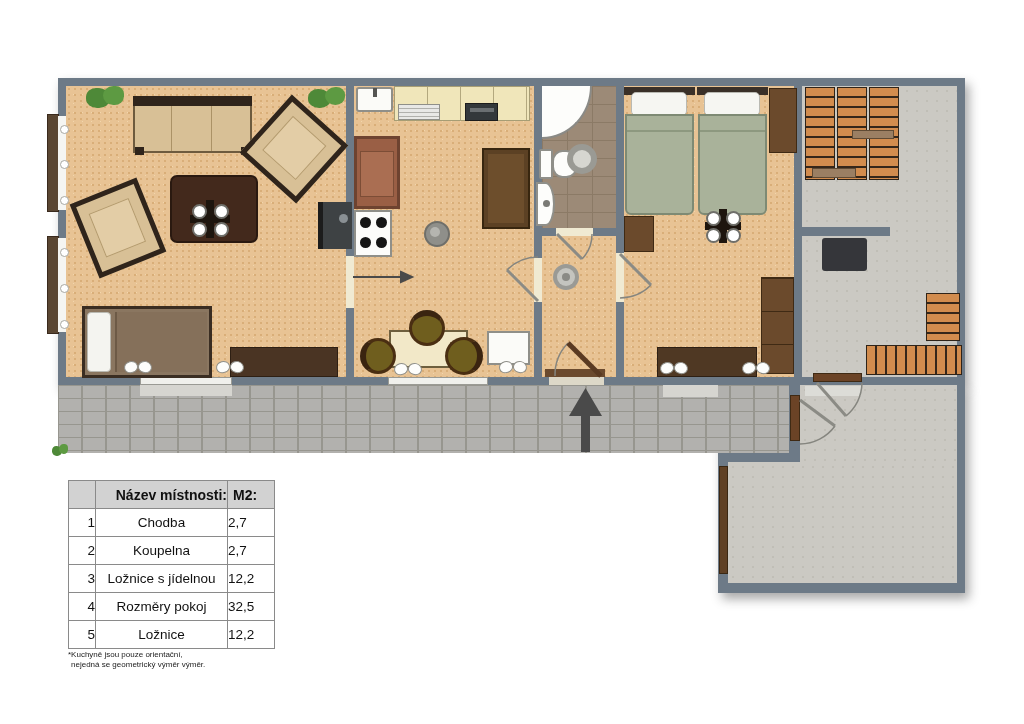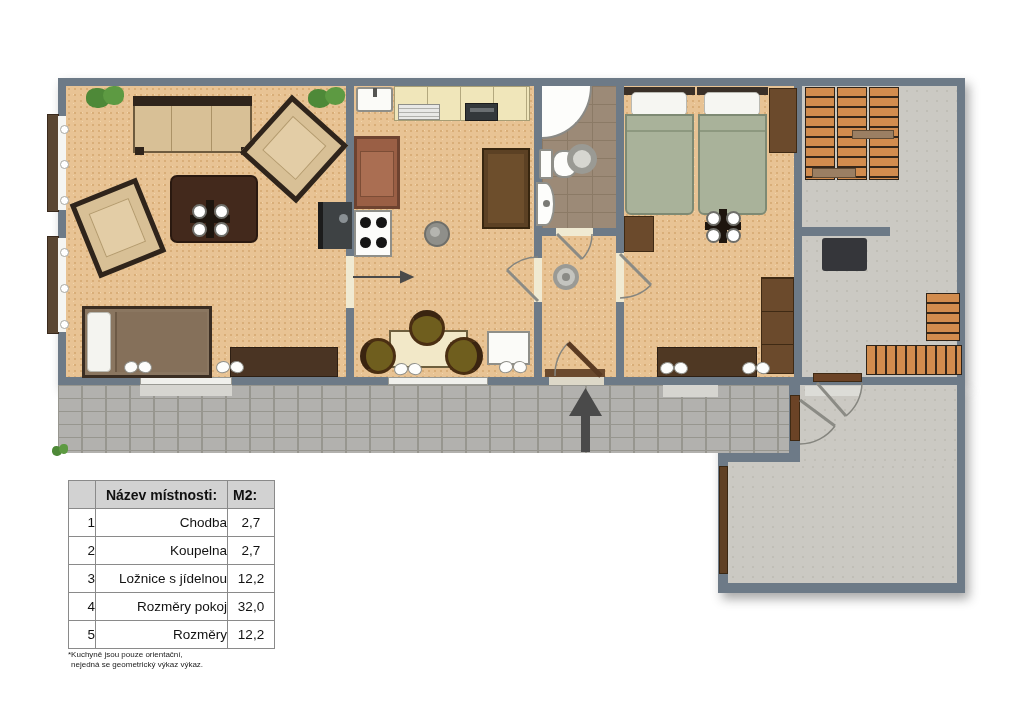--- a/index.html
+++ b/index.html
@@ -22,24 +22,24 @@
   .burner{position:absolute;width:11px;height:11px;border-radius:50%;background:#151515;}
   .slippers{position:absolute;width:30px;height:13px;}
   .slippers::before,.slippers::after{content:"";position:absolute;top:1px;width:12px;height:10px;background:#fdfdfb;border:1px solid #8f8f89;border-radius:50% 50% 46% 46%;}
   .slippers::before{left:0;transform:rotate(-14deg);}
   .slippers::after{right:2px;transform:rotate(12deg);}
   .stack-h{background:repeating-linear-gradient(180deg,#d28c4e 0 8px,#35261a 8px 10px);border:1px solid #2f2318;}
   .stack-v{background:repeating-linear-gradient(90deg,#d28c4e 0 8px,#35261a 8px 10px);border:1px solid #2f2318;}
   .ring{position:absolute;border-radius:50%;}
   table.legend{position:absolute;left:68px;top:480px;border-collapse:collapse;font-size:13.5px;color:#111;}
   table.legend td,table.legend th{border:1px solid #8a8a8a;height:27px;padding:0;}
-  table.legend th{background:#d2d2d2;font-size:14px;text-align:center;}
+  table.legend th{background:#d2d2d2;font-size:14px;text-align:right;}
   .col-num{width:26px;text-align:right;padding-right:7px;}
-  .col-name{width:131px;text-align:right;padding-left:8px;}
-  .col-area{width:41px;text-align:center;padding-right:6px;}
+  .col-name{width:131px;text-align:center;padding-left:8px;}
+  .col-area{width:41px;text-align:left;padding-right:6px;}
   th.col-name{padding-left:8px;}
   .footnote{position:absolute;left:68px;top:650px;font-size:8px;line-height:10px;color:#222;}
   svg.overlay{position:absolute;left:0;top:0;pointer-events:none;}
 </style>
 </head>
 <body>
 
 <div class="page">
 
   <div class="shadowbox" style="left:58px;top:78px;width:907px;height:307px;"></div>
@@ -263,28 +263,28 @@
       <td class="col-area">2,7</td>
     </tr>
     <tr>
       <td class="col-num">3</td>
       <td class="col-name">Ložnice s jídelnou</td>
       <td class="col-area">12,2</td>
     </tr>
     <tr>
       <td class="col-num">4</td>
       <td class="col-name">Rozměry pokoj</td>
-      <td class="col-area">32,0</td>
+      <td class="col-area">32,5</td>
     </tr>
     <tr>
       <td class="col-num">5</td>
-      <td class="col-name">Rozměry</td>
+      <td class="col-name">Ložnice</td>
       <td class="col-area">12,2</td>
     </tr>
   </tbody>
     </table>
 
   <div class="footnote">
     <div>*Kuchyně jsou pouze orientační,</div>
-    <div style="padding-left:3px;">nejedná se geometrický výkaz výkaz.</div>
+    <div style="padding-left:3px;">nejedná se geometrický výměr výměr.</div>
   </div>
 
 </div>
 
 </body></html>

